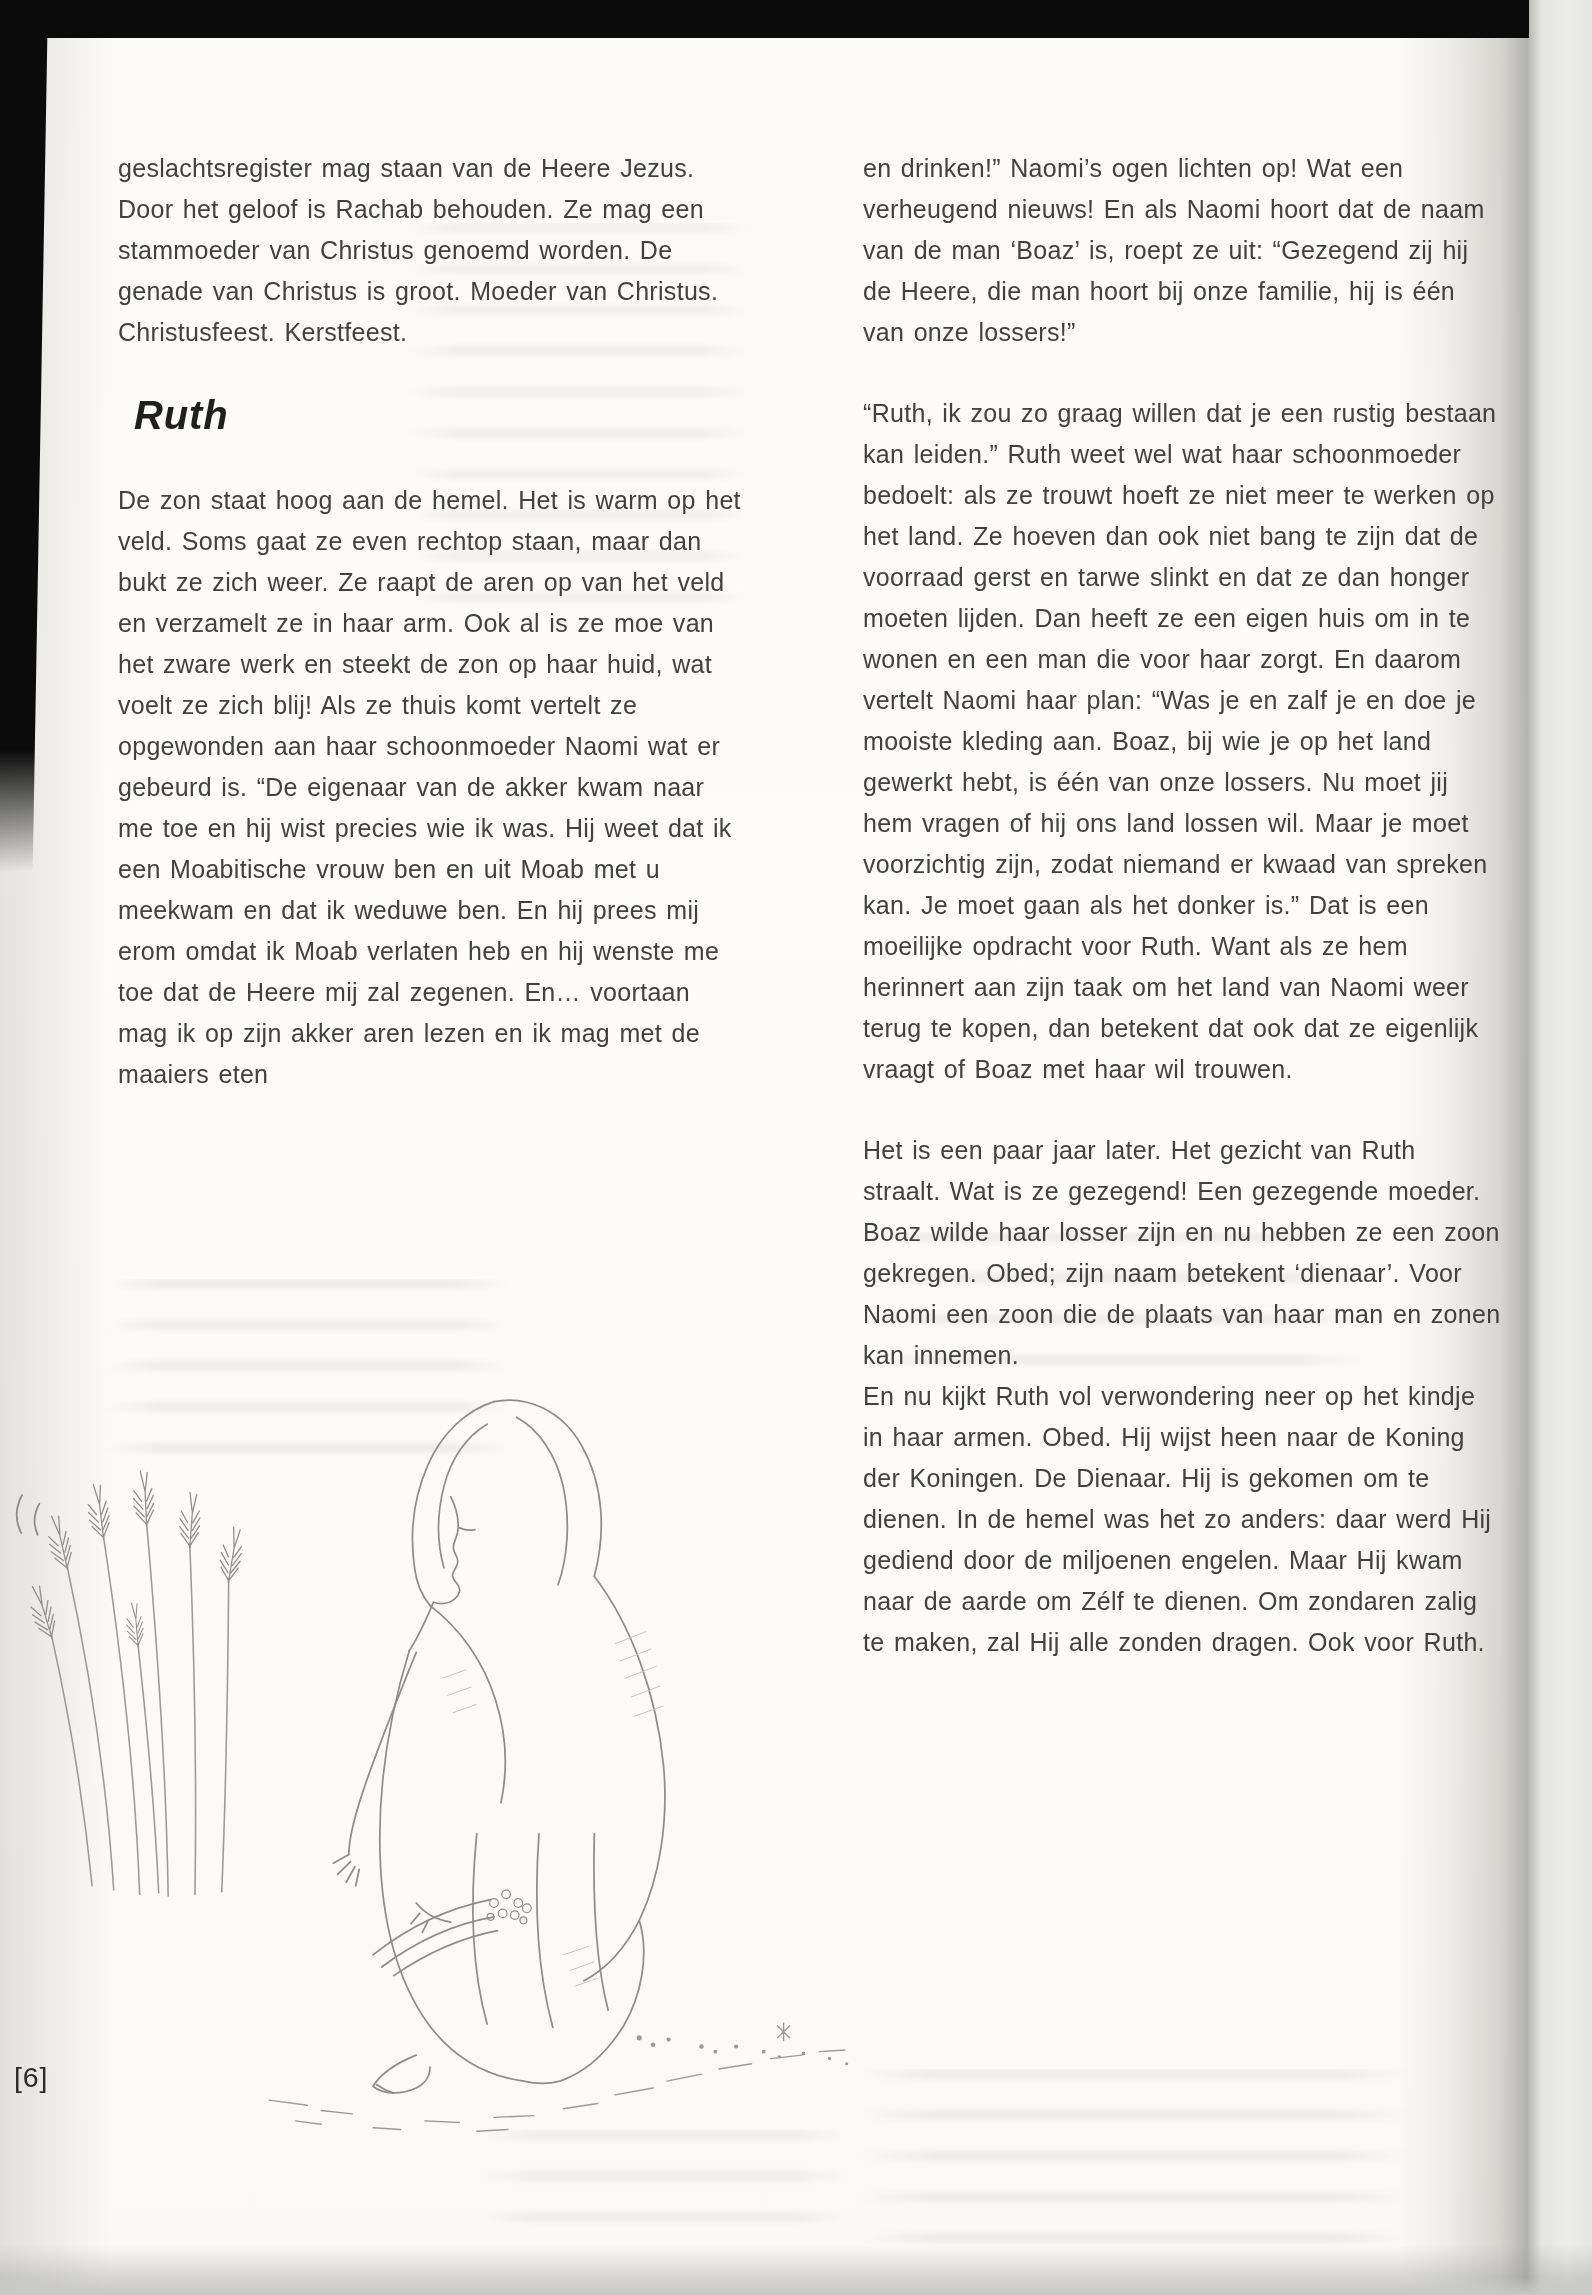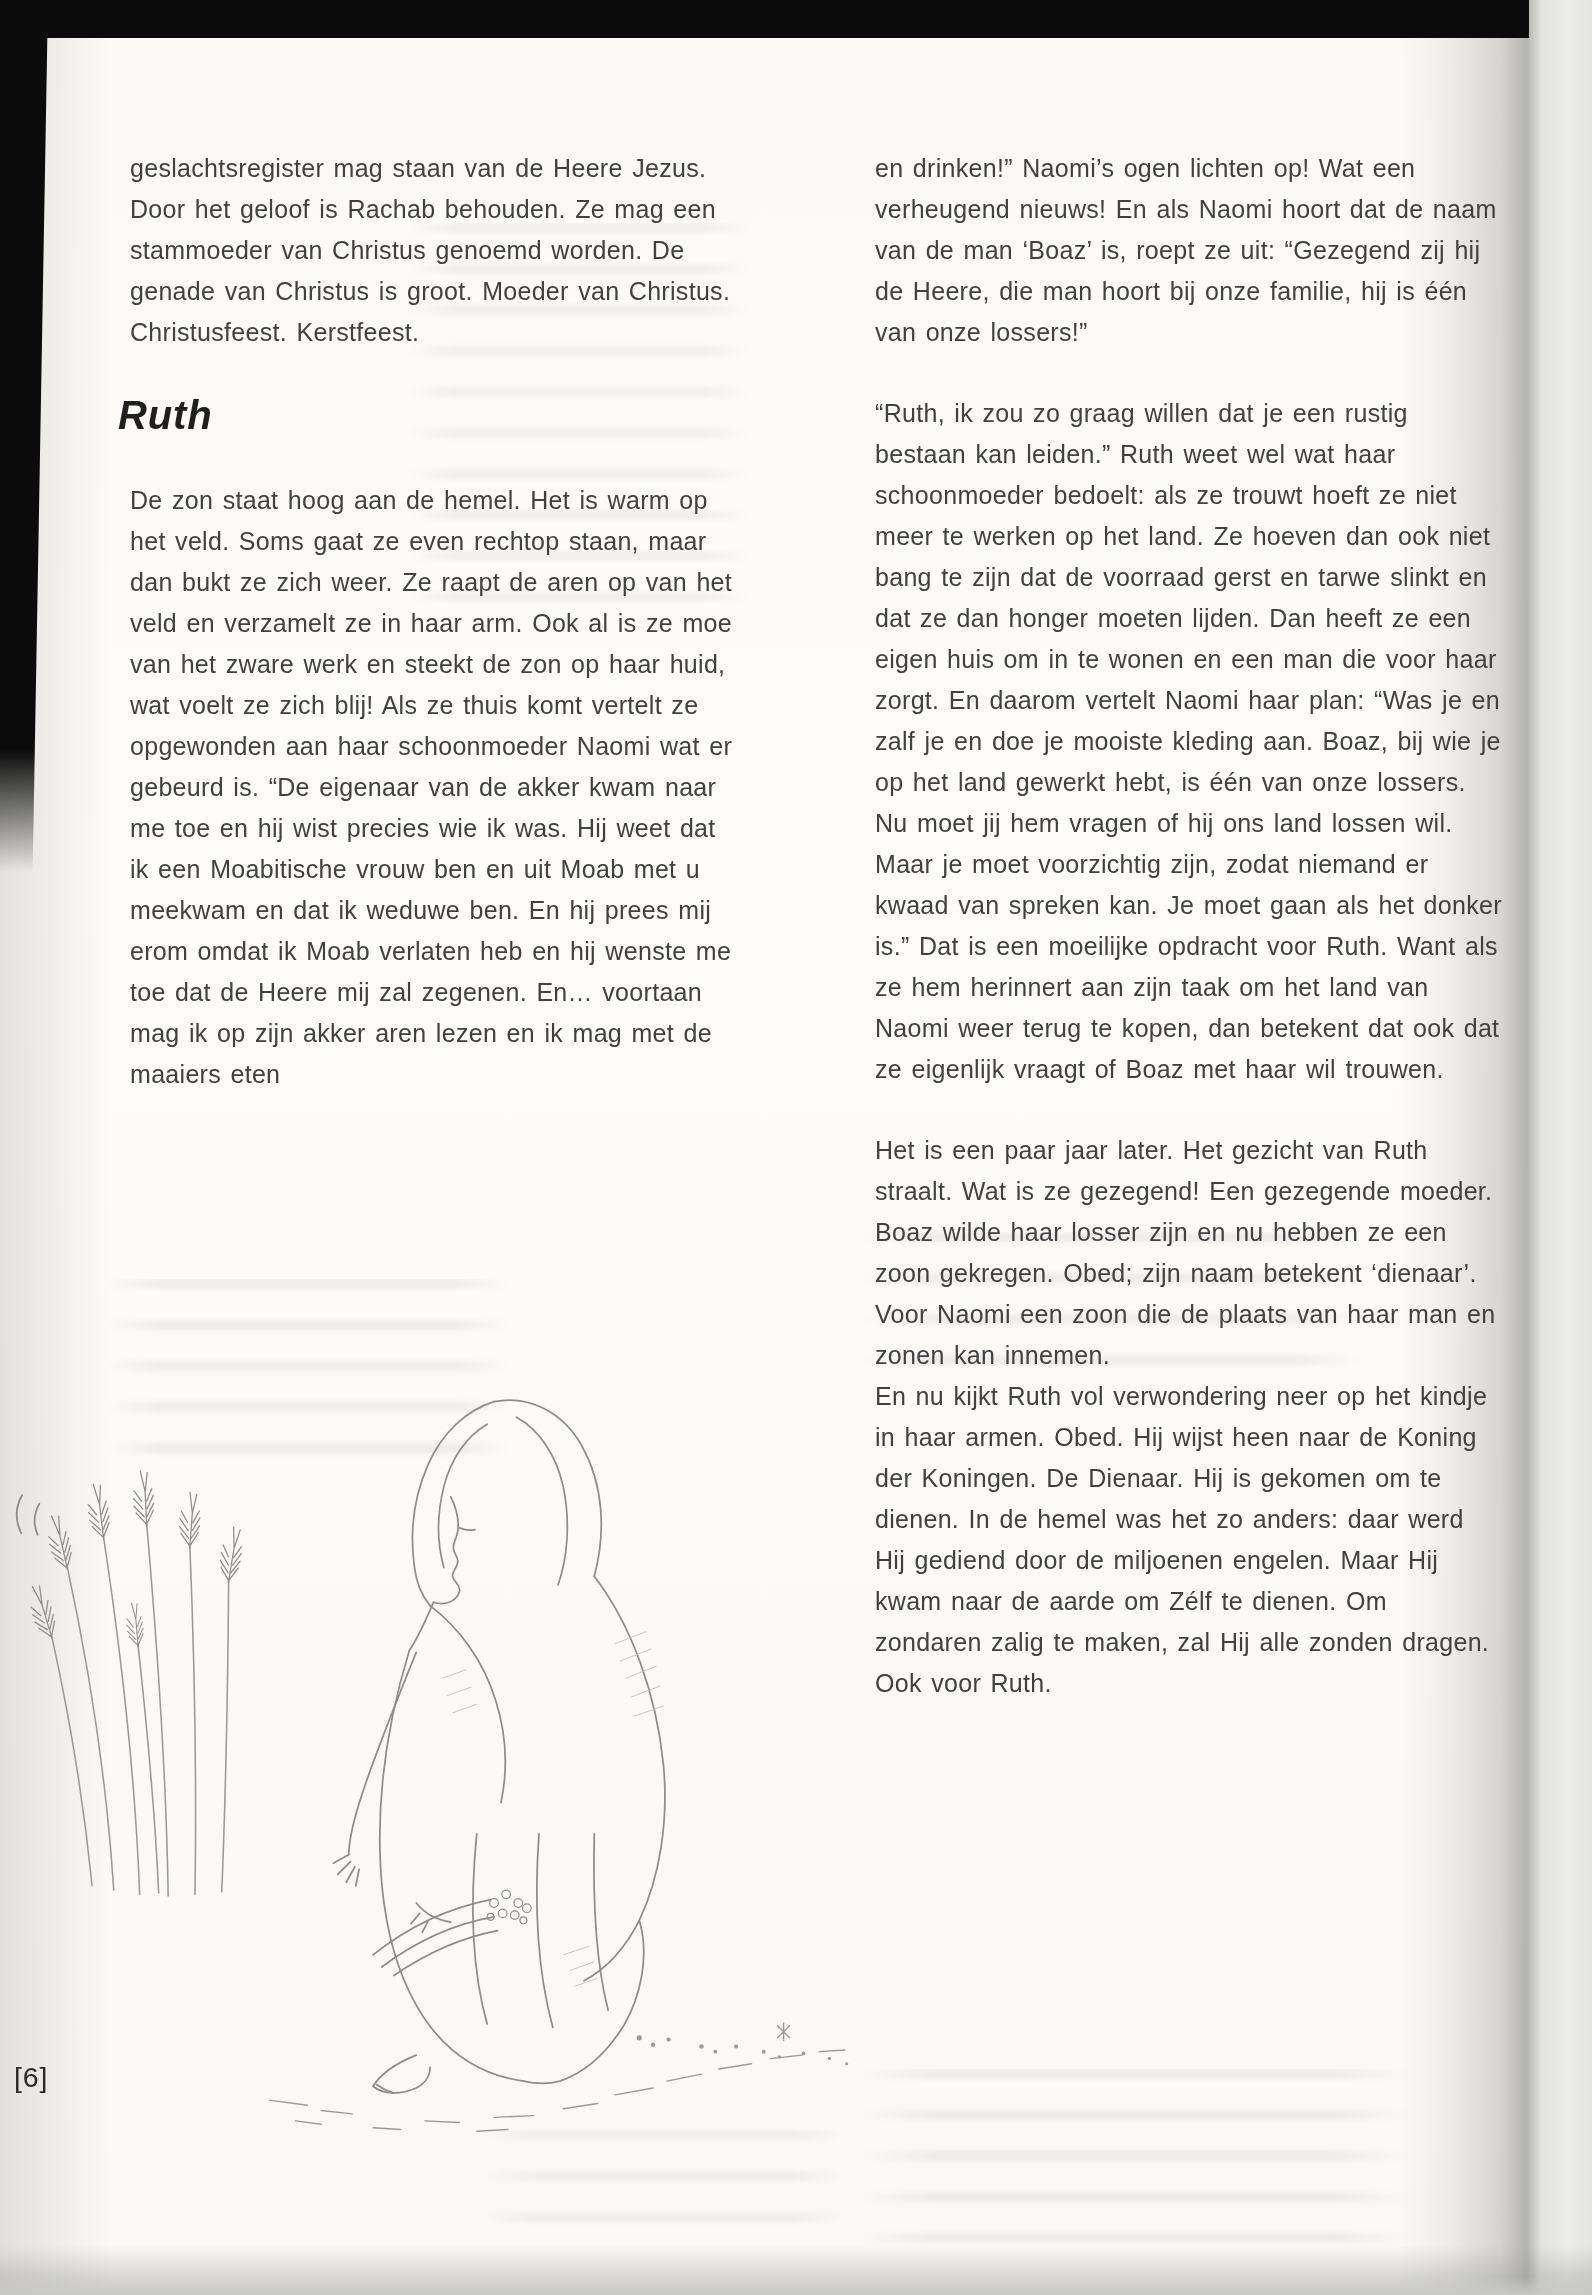--- a/index.html
+++ b/index.html
@@ -55,27 +55,27 @@
   .smudge-b{left:104px;top:1279px;width:406px;height:186px;opacity:.40;}
   .smudge-c{left:859px;top:1232px;width:505px;height:145px;opacity:.40;}
   .smudge-d{left:859px;top:2069px;width:552px;height:177px;opacity:.38;}
   .smudge-e{left:483px;top:2130px;width:362px;height:102px;}
 
   
   .col{
     position:absolute;font-size:25px;line-height:41px;color:#414141;
     letter-spacing:0.3px;word-spacing:2.2px;text-align:left;
   }
-  .col p{margin:0 0 40px 12px;}
+  .col p{margin:0 0 40px 0;}
   .col p.no-gap{margin-bottom:0;}
   .col-left{left:118px;top:148px;width:623px;}
   .col-right{left:863px;top:148px;width:639px;}
   h2.ruth-heading{
     font-size:40px;font-style:italic;font-weight:700;color:#1f1f1f;
-    margin:29px 0 43px 0;letter-spacing:0.9px;line-height:1.1;
+    margin:29px 0 43px 16px;letter-spacing:0.9px;line-height:1.1;
   }
 
   .pagenum{
     position:absolute;left:14px;top:2061px;font-size:28.5px;color:#2b2b2b;
     letter-spacing:0.9px;
   }
 
   .illustration{position:absolute;left:10.4px;top:1346px;width:873px;height:872px;}
   .illustration svg{width:100%;height:100%;display:block;}
 </style>

